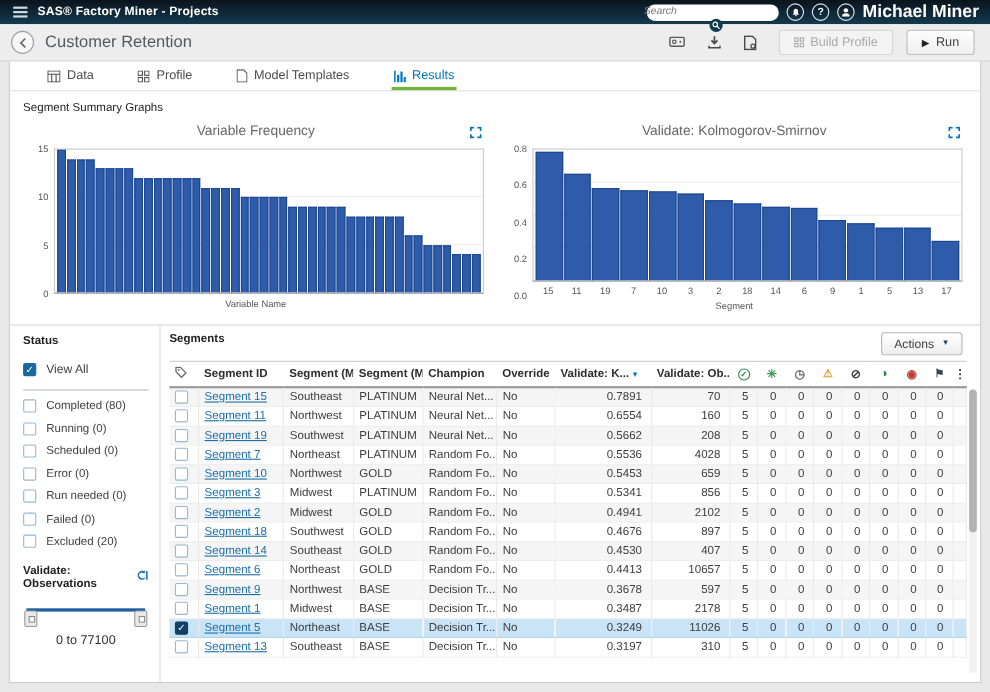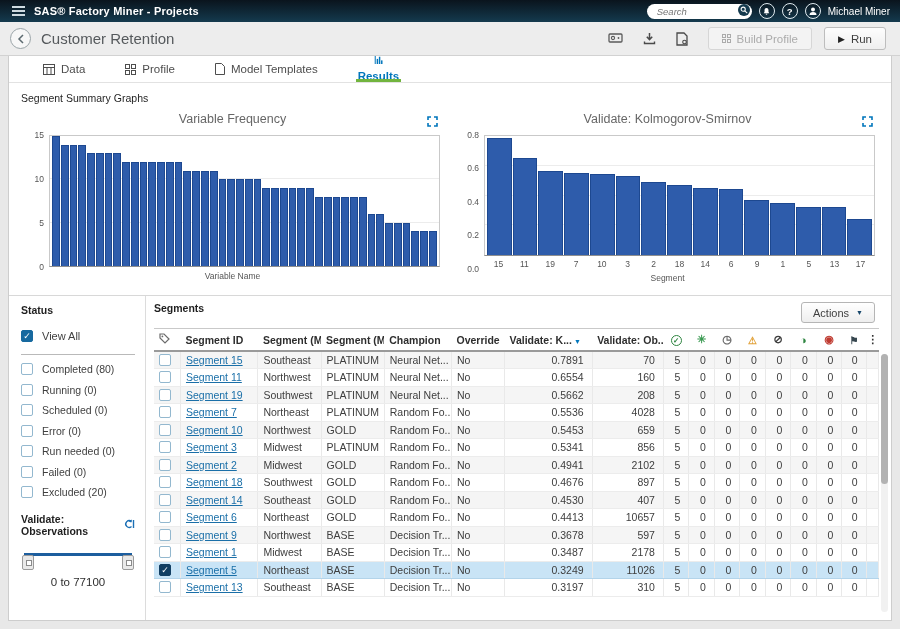--- a/index.html
+++ b/index.html
@@ -5,26 +5,26 @@
   * { box-sizing: border-box; }
   html,body { width:900px; height:629px; margin:0; overflow:hidden;
     font-family:"Liberation Sans", sans-serif; background:#e8e8e8; }
 
   
   .appbar { height:22px; background:linear-gradient(180deg,#0a141d 0%,#143a4e 100%);
     display:flex; align-items:center; padding:0 10px; color:#fff; }
   .ham { width:13px; height:2px; background:#cfdbe1; box-shadow:0 -4px 0 #cfdbe1,0 4px 0 #cfdbe1; margin:0 9px 0 2px; }
   .appbar-title { font-size:11px; font-weight:bold; letter-spacing:.2px; }
   .appbar .sp { flex:1; }
-  .search-pill { width:105px; height:15px; background:#fff; border-radius:9px; display:flex; padding:0 2px 0 8px; }
+  .search-pill { width:120px; height:15px; background:#fff; border-radius:9px; display:flex; align-items:center; padding:0 2px 0 8px;flex-direction:column; }
   .search-pill input { flex:1; min-width:0; border:none; outline:none; background:transparent; font-size:9.5px; color:#333; font-family:inherit; }
   .search-pill input::placeholder { color:#777; font-style:italic; }
   .magwrap { width:12px; height:12px; border-radius:50%; background:#143a4e; display:flex; align-items:center; justify-content:center; flex:0 0 auto; }
   .cicon { width:16px; height:16px; border-radius:50%; border:1.4px solid #dfeaef; display:flex; align-items:center; justify-content:center; margin-left:7px; color:#fff; font-size:9.5px; font-weight:bold; }
-  .username { font-size:10px; font-weight:normal; margin-left:7px; }
+  .username { font-size:16px; font-weight:bold; margin-left:7px; }
 
   
   .subheader { height:34px; background:#ededed; border-bottom:1px solid #d2d2d2; display:flex; align-items:center; padding:0 14px 0 10px; }
   .back-btn { width:21px; height:21px; border-radius:50%; border:1px solid #9aa4a8; background:#f7f7f7; display:flex; align-items:center; justify-content:center; margin-right:10px; }
   .page-title { font-size:15px; color:#55595c; font-weight:400; margin:0; }
   .sub-actions { margin-left:auto; display:flex; align-items:center; }
   .tool-ic { margin-right:20px; display:flex; }
   .btn { height:23px; border:1px solid #bdbdbd; border-radius:3px; background:linear-gradient(#fdfdfd,#efefef);
     font-size:11.5px; color:#3f3f3f; display:flex; align-items:center; gap:6px; padding:0 13px; }
   .btn.disabled { color:#ababab; background:#f3f3f3; border-color:#d6d6d6; }
@@ -32,21 +32,21 @@
   .play { font-size:9px; color:#222; }
   .grid4 { display:grid; grid-template-columns:4px 4px; grid-gap:1px; }
   .grid4 span { width:4px; height:4px; border:1px solid #ababab; }
 
   
   .card { position:absolute; left:8px; right:8px; top:56px; bottom:8px; background:#fff;
     border:1px solid #cdcdcd; border-top:none; display:flex; flex-direction:column; overflow:hidden; }
 
   .tabbar { height:27px; flex:0 0 27px; display:flex; align-items:stretch; border-bottom:1px solid #e2e2e2; padding-left:32px; }
   .tab { display:flex; align-items:center; gap:6px; font-size:11.5px; color:#4d4d4d; position:relative; margin-right:36px; padding:0 2px; }
-  .tab.active { color:#0076bc; font-weight:bold;flex-direction:column; }
+  .tab.active { color:#0076bc; font-weight:normal; }
   .tab.active::after { content:""; position:absolute; left:0; right:0; bottom:0; height:3px; background:#72b43e; }
 
   .section-label { font-size:10.5px; font-weight:normal; color:#1f1f1f; padding:9px 0 0 12px; flex:0 0 auto; }
 
   
   .charts { display:flex; padding:0 6px; flex:0 0 auto; }
   .chart { flex:1; position:relative; padding:0 8px; }
   .chart-title { text-align:center; font-size:12.5px; color:#666; padding:8px 0 9px; }
   .expand { position:absolute; top:9px; right:12px; }
   .plot-wrap { position:relative; margin-left:26px; margin-right:2px; }

